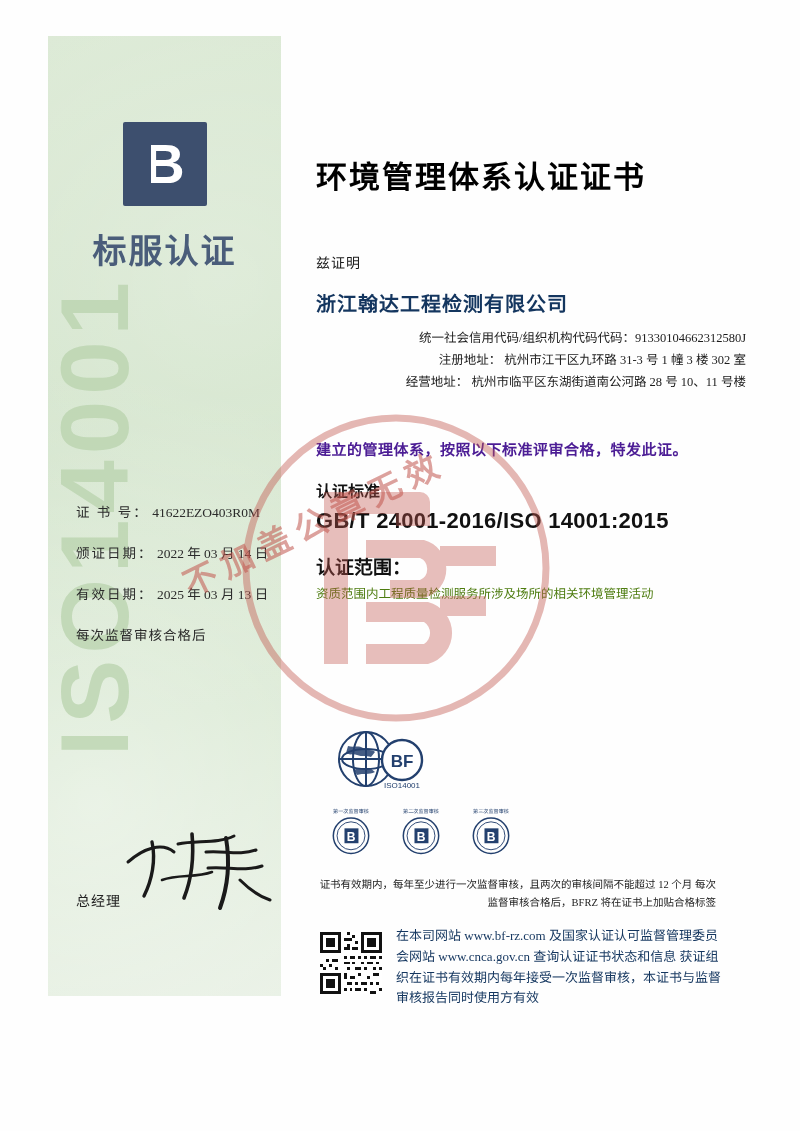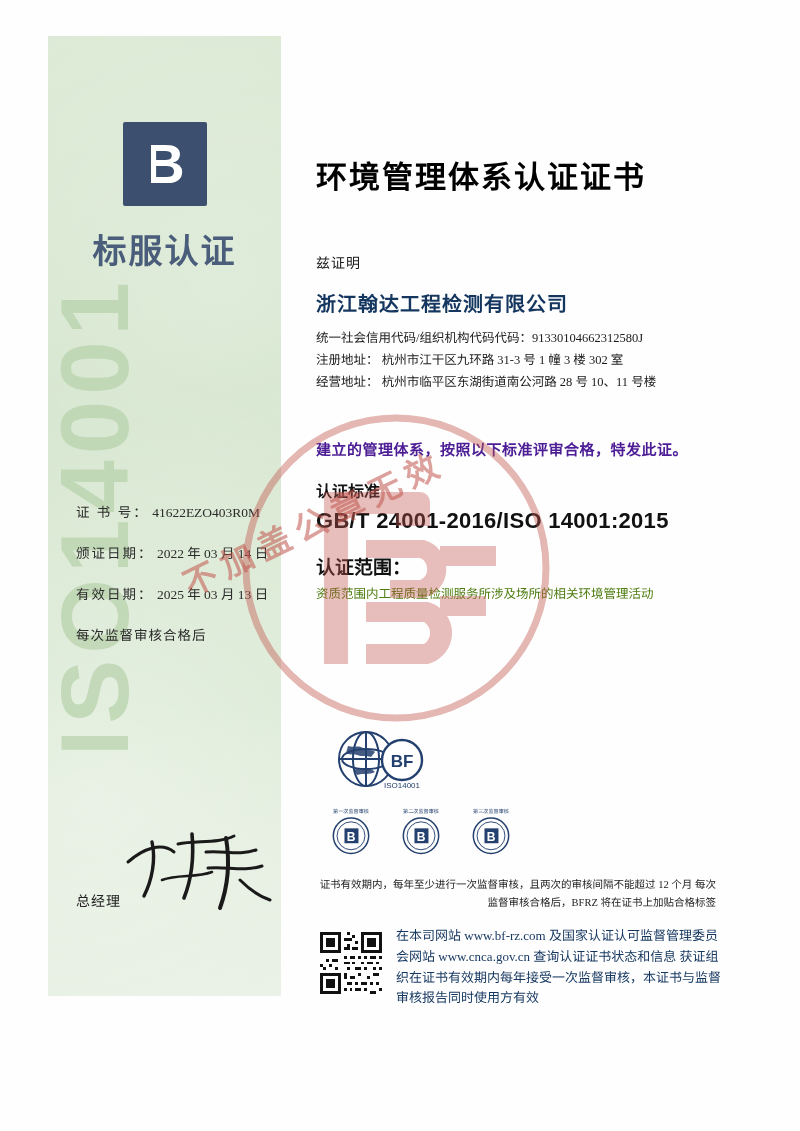--- a/index.html
+++ b/index.html
@@ -86,21 +86,21 @@
   }
   .company-name{
     position:absolute; left:316px; top:288px;
     font-size:20px; font-weight:700; color:#14365f; letter-spacing:1px;
     font-family:"Liberation Sans","DejaVu Sans",sans-serif;
   }
   .reg-lines{
     position:absolute; left:316px; top:328px; width:430px;
     font-size:12.5px; line-height:1.75; color:#1b1b1b;
   }
-  .reg-lines .ln{ white-space:nowrap; }
+  .reg-lines .ln{ white-space:nowrap;text-align:right; }
   .statement{
     position:absolute; left:316px; top:438px;
     font-size:15px; font-weight:700; color:#4c1d95; letter-spacing:.5px;
     font-family:"Liberation Sans","DejaVu Sans",sans-serif;
   }
   .std-label{
     position:absolute; left:316px; top:478px;
     font-size:16px; font-weight:700; color:#111;
     font-family:"Liberation Sans","DejaVu Sans",sans-serif;
   }

